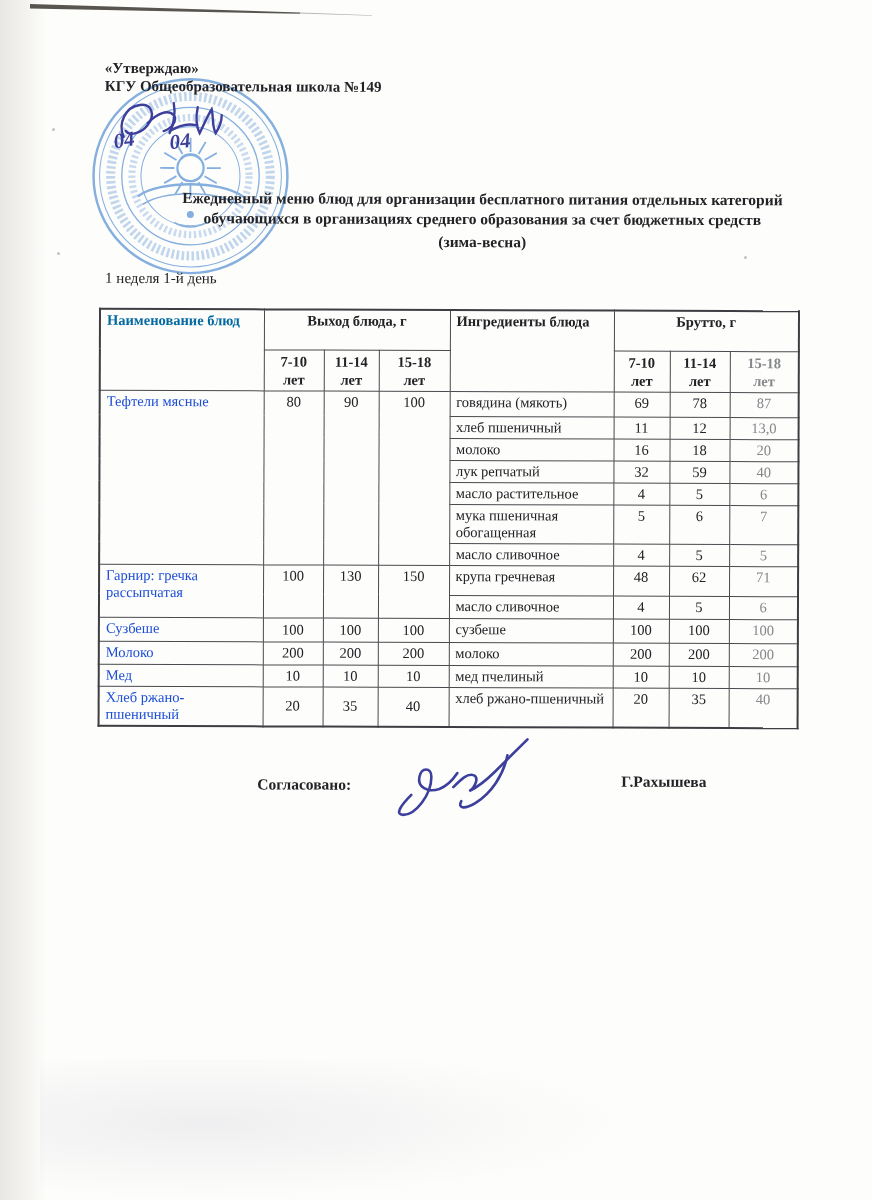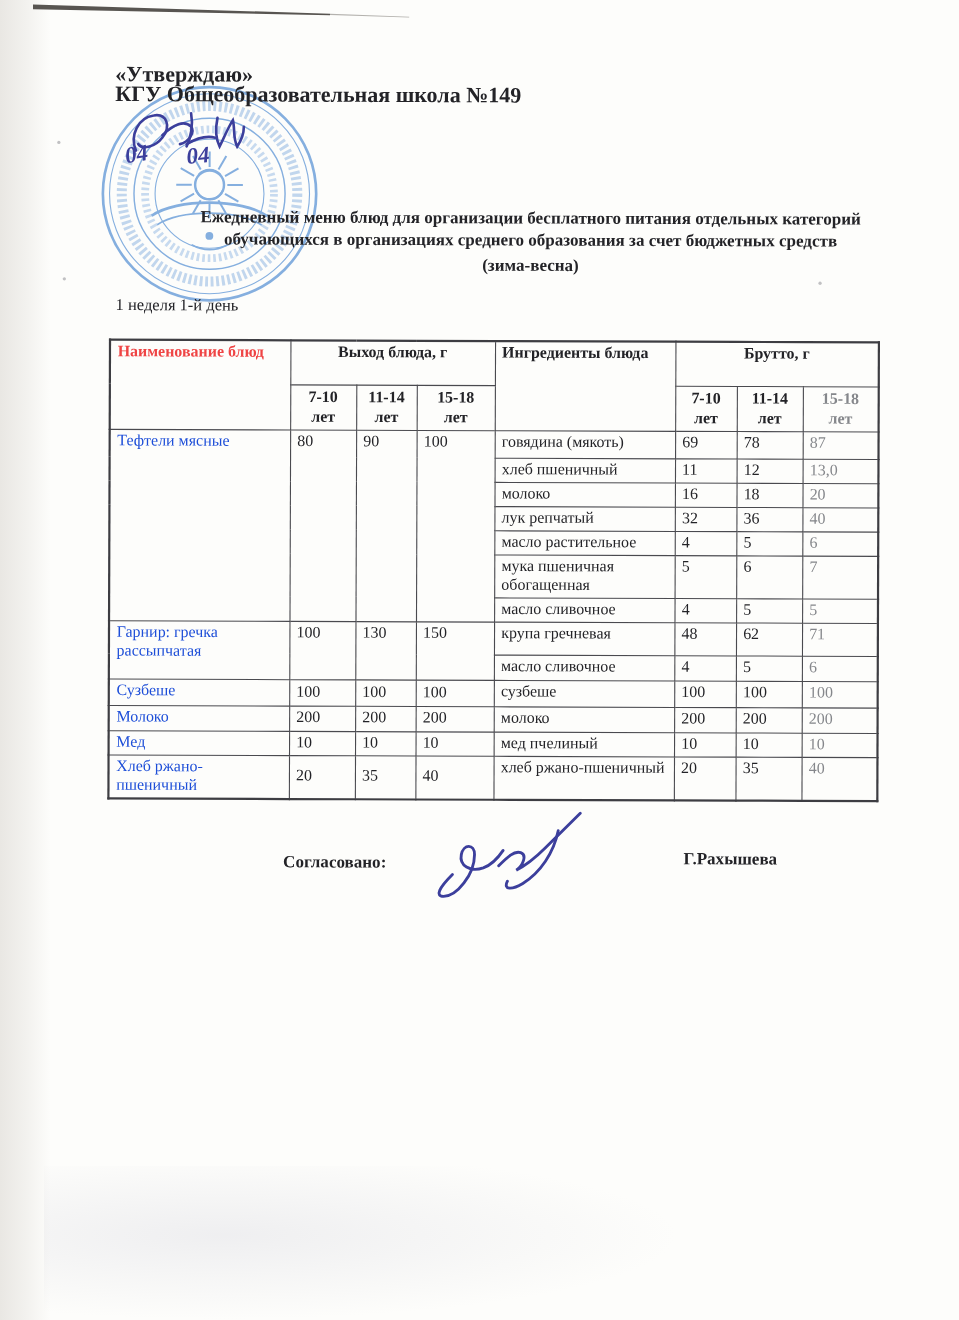--- a/index.html
+++ b/index.html
@@ -15,21 +15,21 @@
     position:absolute; left:40px; top:1060px; width:580px; height:140px;
     background:radial-gradient(ellipse at 28% 45%, rgba(206,206,216,0.30), rgba(255,255,255,0) 70%);
   }
   .speck { position:absolute; width:3px; height:3px; border-radius:50%; background:#9a9a9e; opacity:.6; }
   .streak { position:absolute; left:0; top:0; }
   .content { position:absolute; left:0; top:0; width:872px; height:1200px; transform:rotate(0.2deg); }
 
   .stamp { position:absolute; left:88px; top:76px; width:202px; height:202px; opacity:.82; }
 
   .approval {
-    position:absolute; left:103px; top:60px; font-weight:bold; font-size:20px; line-height:18px;
+    position:absolute; left:103px; top:60px; font-weight:bold; font-size:15px; line-height:18px;
     white-space:nowrap;
   }
   .approval .row { margin:0; }
   .sig-row { margin-top:4px; }
   .date-row { margin-top:5px; }
   .uline { display:inline-block; height:13px; border-bottom:1.4px solid #2a2a2e; vertical-align:baseline; }
   .w90 { width:90px; } .w24 { width:24px; } .w86 { width:86px; }
 
   .sig-top { position:absolute; left:108px; top:94px; }
   .hand {
@@ -50,27 +50,27 @@
   table.menu {
     position:absolute; left:98px; top:309px; width:699px;
     border-collapse:collapse; table-layout:fixed;
     font-size:14.5px; line-height:17px; color:var(--ink,#232327);
     border:2px solid #3d3d42;
   }
   table.menu th, table.menu td {
     border:1.4px solid #4a4a4f; padding:2px 6px; vertical-align:top; overflow:hidden;
   }
   table.menu th { font-weight:bold; }
-  th.h-dish { text-align:left; vertical-align:middle; color:#ef4444; }
+  th.h-dish { text-align:left; vertical-align:middle; color:#0369a1; }
   th.h-ing  { text-align:left; vertical-align:top; }
   th.h-group { text-align:center; vertical-align:middle; }
   th.h-age { text-align:center; vertical-align:top; line-height:1.25; padding-top:4px; }
   td.dish { color:#1d4ed8; padding-right:16px; }
   td.ing  { padding-right:16px; }
-  td.num  { text-align:left; }
+  td.num  { text-align:center; }
   .v-mid  { vertical-align:middle !important; }
   .faded  { color:var(--faded,#85878b) !important; }
 
   .agreed { position:absolute; left:258px; top:776px; font-weight:bold; font-size:15.5px; }
   .agreed-name { position:absolute; left:622px; top:772px; font-weight:bold; font-size:15.5px; }
   .sig-bottom { position:absolute; left:388px; top:731px; }
 </style>
 </head>
 <body>
 
@@ -189,21 +189,21 @@
           </tr>
           <tr style="height: 22px;">
             <td class="ing">молоко</td>
             <td class="num">16</td>
             <td class="num">18</td>
             <td class="num faded">20</td>
           </tr>
           <tr style="height: 22px;">
             <td class="ing">лук репчатый</td>
             <td class="num">32</td>
-            <td class="num">36</td>
+            <td class="num">59</td>
             <td class="num faded">40</td>
           </tr>
           <tr style="height: 22px;">
             <td class="ing">масло растительное</td>
             <td class="num">4</td>
             <td class="num">5</td>
             <td class="num faded">6</td>
           </tr>
           <tr style="height: 36px;">
             <td class="ing">мука пшеничная обогащенная</td>

